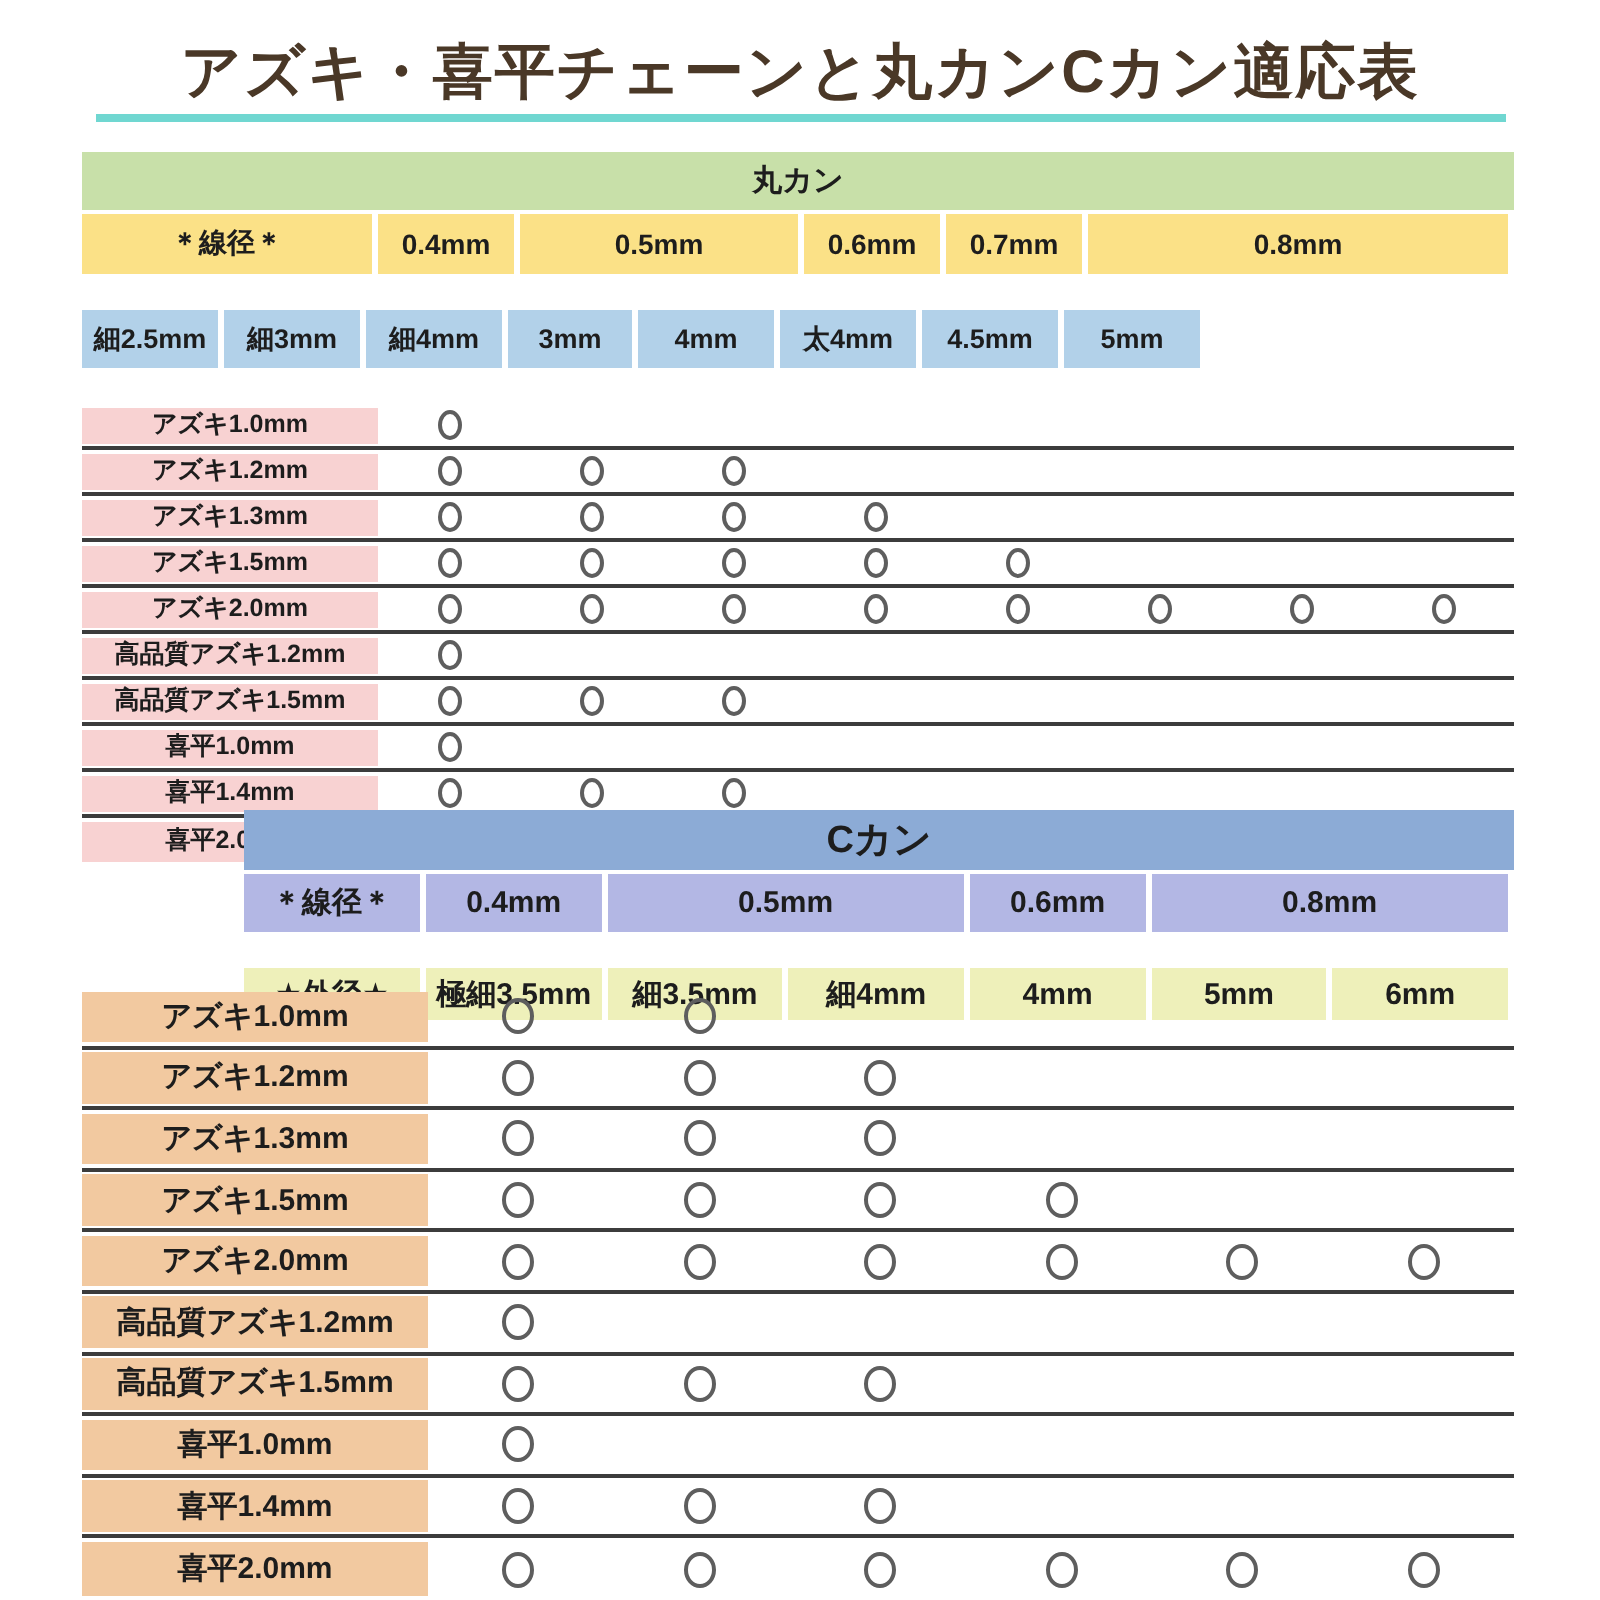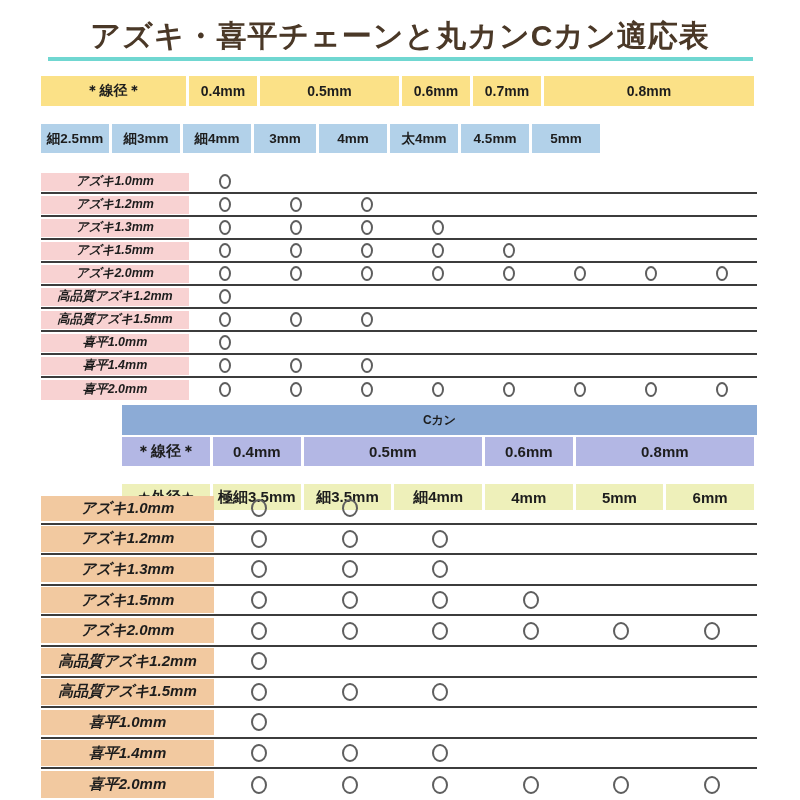--- a/index.html
+++ b/index.html
@@ -12,52 +12,53 @@
   .title-underline{position:absolute;left:48px;top:57px;width:705px;height:4px;background:#70d7d1;}
 
   
   .t-title{display:flex;align-items:center;justify-content:center;margin-bottom:2px;}
   .hrow{display:flex;margin-bottom:18px;}
   .hcell{box-sizing:border-box;border-right:3px solid #ffffff;display:flex;
          align-items:center;justify-content:center;white-space:nowrap;}
   .drow{display:flex;align-items:center;box-sizing:border-box;border-bottom:2px solid #3c3c3c;}
   .drow:last-child{border-bottom:none;}
   .dlabel{display:flex;align-items:center;justify-content:center;align-self:stretch;
-          margin:1.5px 0;box-sizing:border-box;white-space:nowrap;font-style:italic;}
+          margin:1.5px 0;box-sizing:border-box;white-space:nowrap;}
   .ccell{display:flex;align-items:center;justify-content:center;height:100%;}
   .circle{box-sizing:border-box;border:2px solid #5e5e5e;border-radius:50%;background:transparent;}
 
   
   .maru{position:absolute;left:41px;top:76px;width:716px;}
   .maru .t-title{height:29px;background:#c8e0a9;font-size:15px;}
   .maru .wire-row .hcell{height:30px;background:#fbe187;font-size:14px;}
   .maru .outer-row .hcell{height:29px;background:#b2d1e9;font-size:13.5px;}
   .maru .wire-row .label,.maru .outer-row .label{width:148px;}
   .maru .drow{height:23px;font-size:12.5px;}
   .maru .dlabel{background:#f8d2d2;}
   .maru-circle{width:12px;height:15px;}
 
   
   .ckan-head{position:absolute;left:122px;top:405px;width:635px;}
-  .ckan-head .t-title{height:30px;background:#8cabd6;font-size:12px;}
+  .ckan-head .t-title{height:30px;background:#8cabd6;font-size:19px;}
   .ckan-head .wire-row .hcell{height:29px;background:#b3b7e4;font-size:15px;}
   .ckan-head .outer-row .hcell{height:26px;background:#eef0ba;font-size:15px;}
   .ckan-head .wire-row .label,.ckan-head .outer-row .label{width:91px;}
   .ckan-rows{position:absolute;left:41px;top:494px;width:716px;}
   .ckan-rows .drow{height:30.6px;font-size:15px;}
   .ckan-rows .dlabel{background:#f2c9a0;}
   .ckan-circle{width:16px;height:18px;}
 </style>
 </head>
 <body>
 
 <div class="page-title">アズキ・喜平チェーンと丸カンCカン適応表</div>
 <div class="title-underline"></div>
 
 <section class="maru">
+  <div class="t-title">丸カン</div>
   <div class="hrow wire-row" id="maru-wire">
     <div class="hcell label">＊線径＊</div>
   <div class="hcell" style="width: 71px;">0.4mm</div>
       <div class="hcell" style="width: 142px;">0.5mm</div>
       <div class="hcell" style="width: 71px;">0.6mm</div>
       <div class="hcell" style="width: 71px;">0.7mm</div>
       <div class="hcell" style="width: 213px;">0.8mm</div>
     </div>
   <div class="hrow outer-row" id="maru-outer">
   <div class="hcell" style="width: 71px;">細2.5mm</div>

